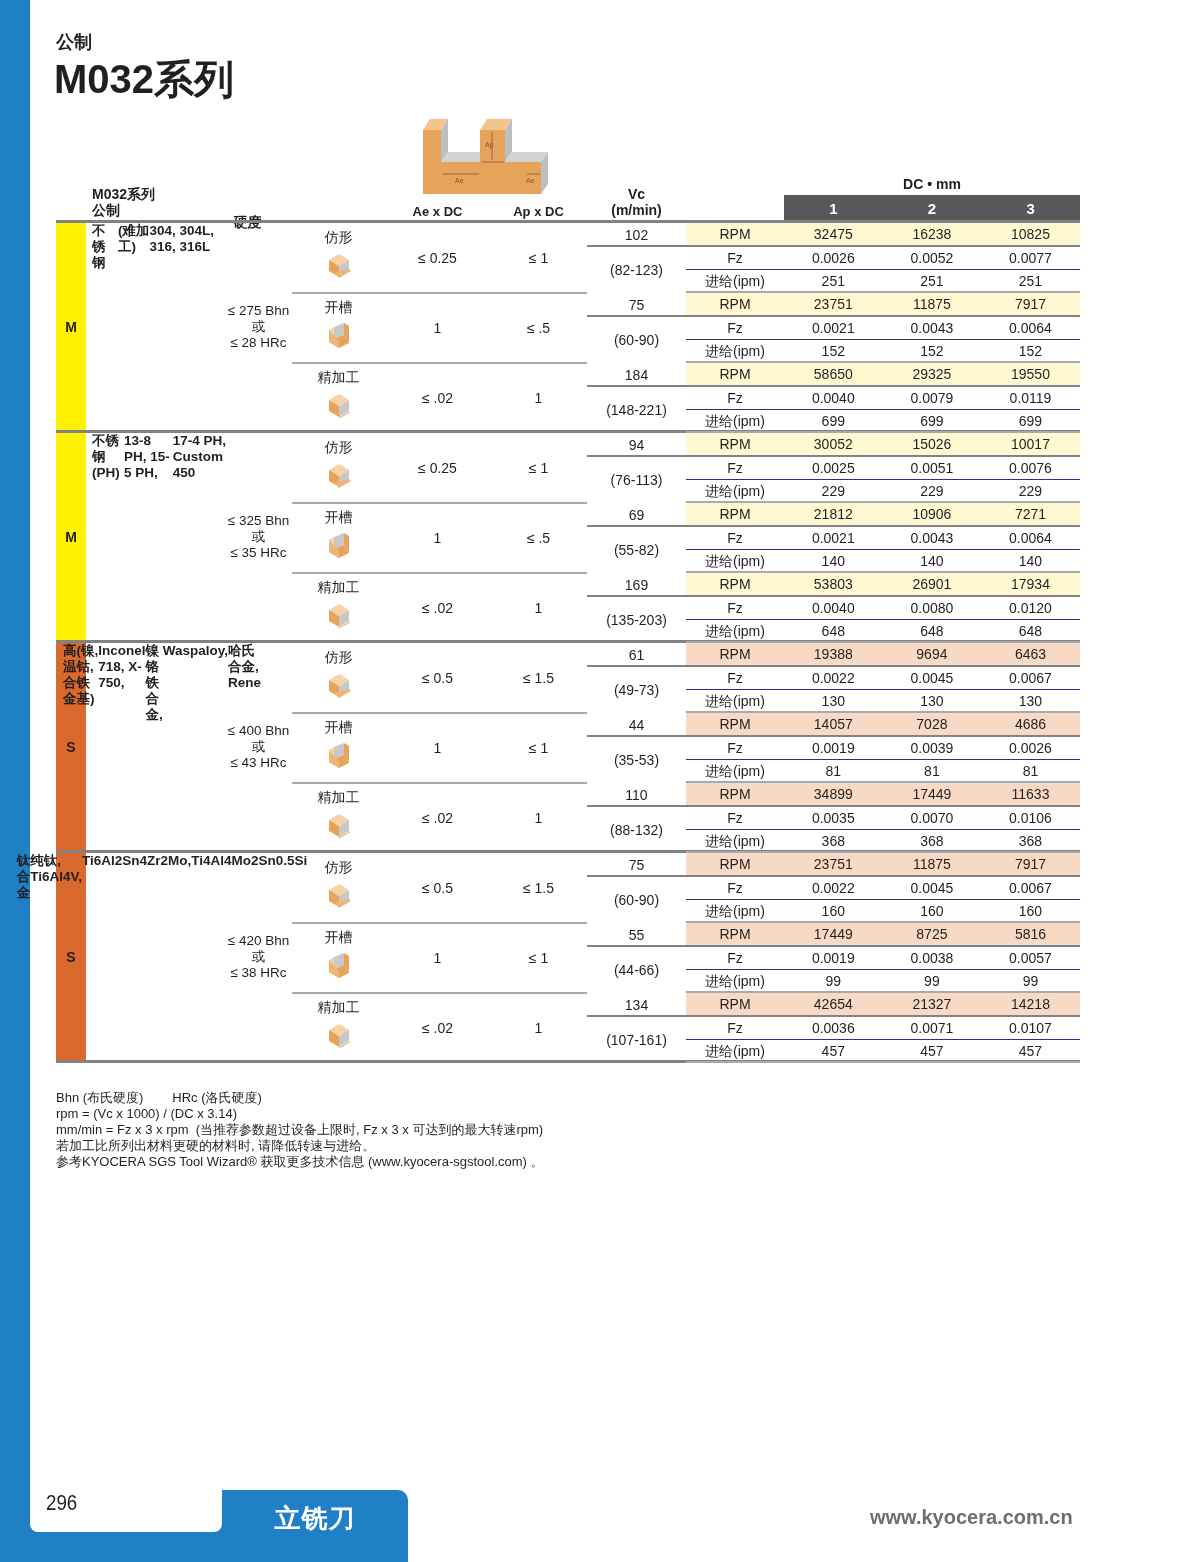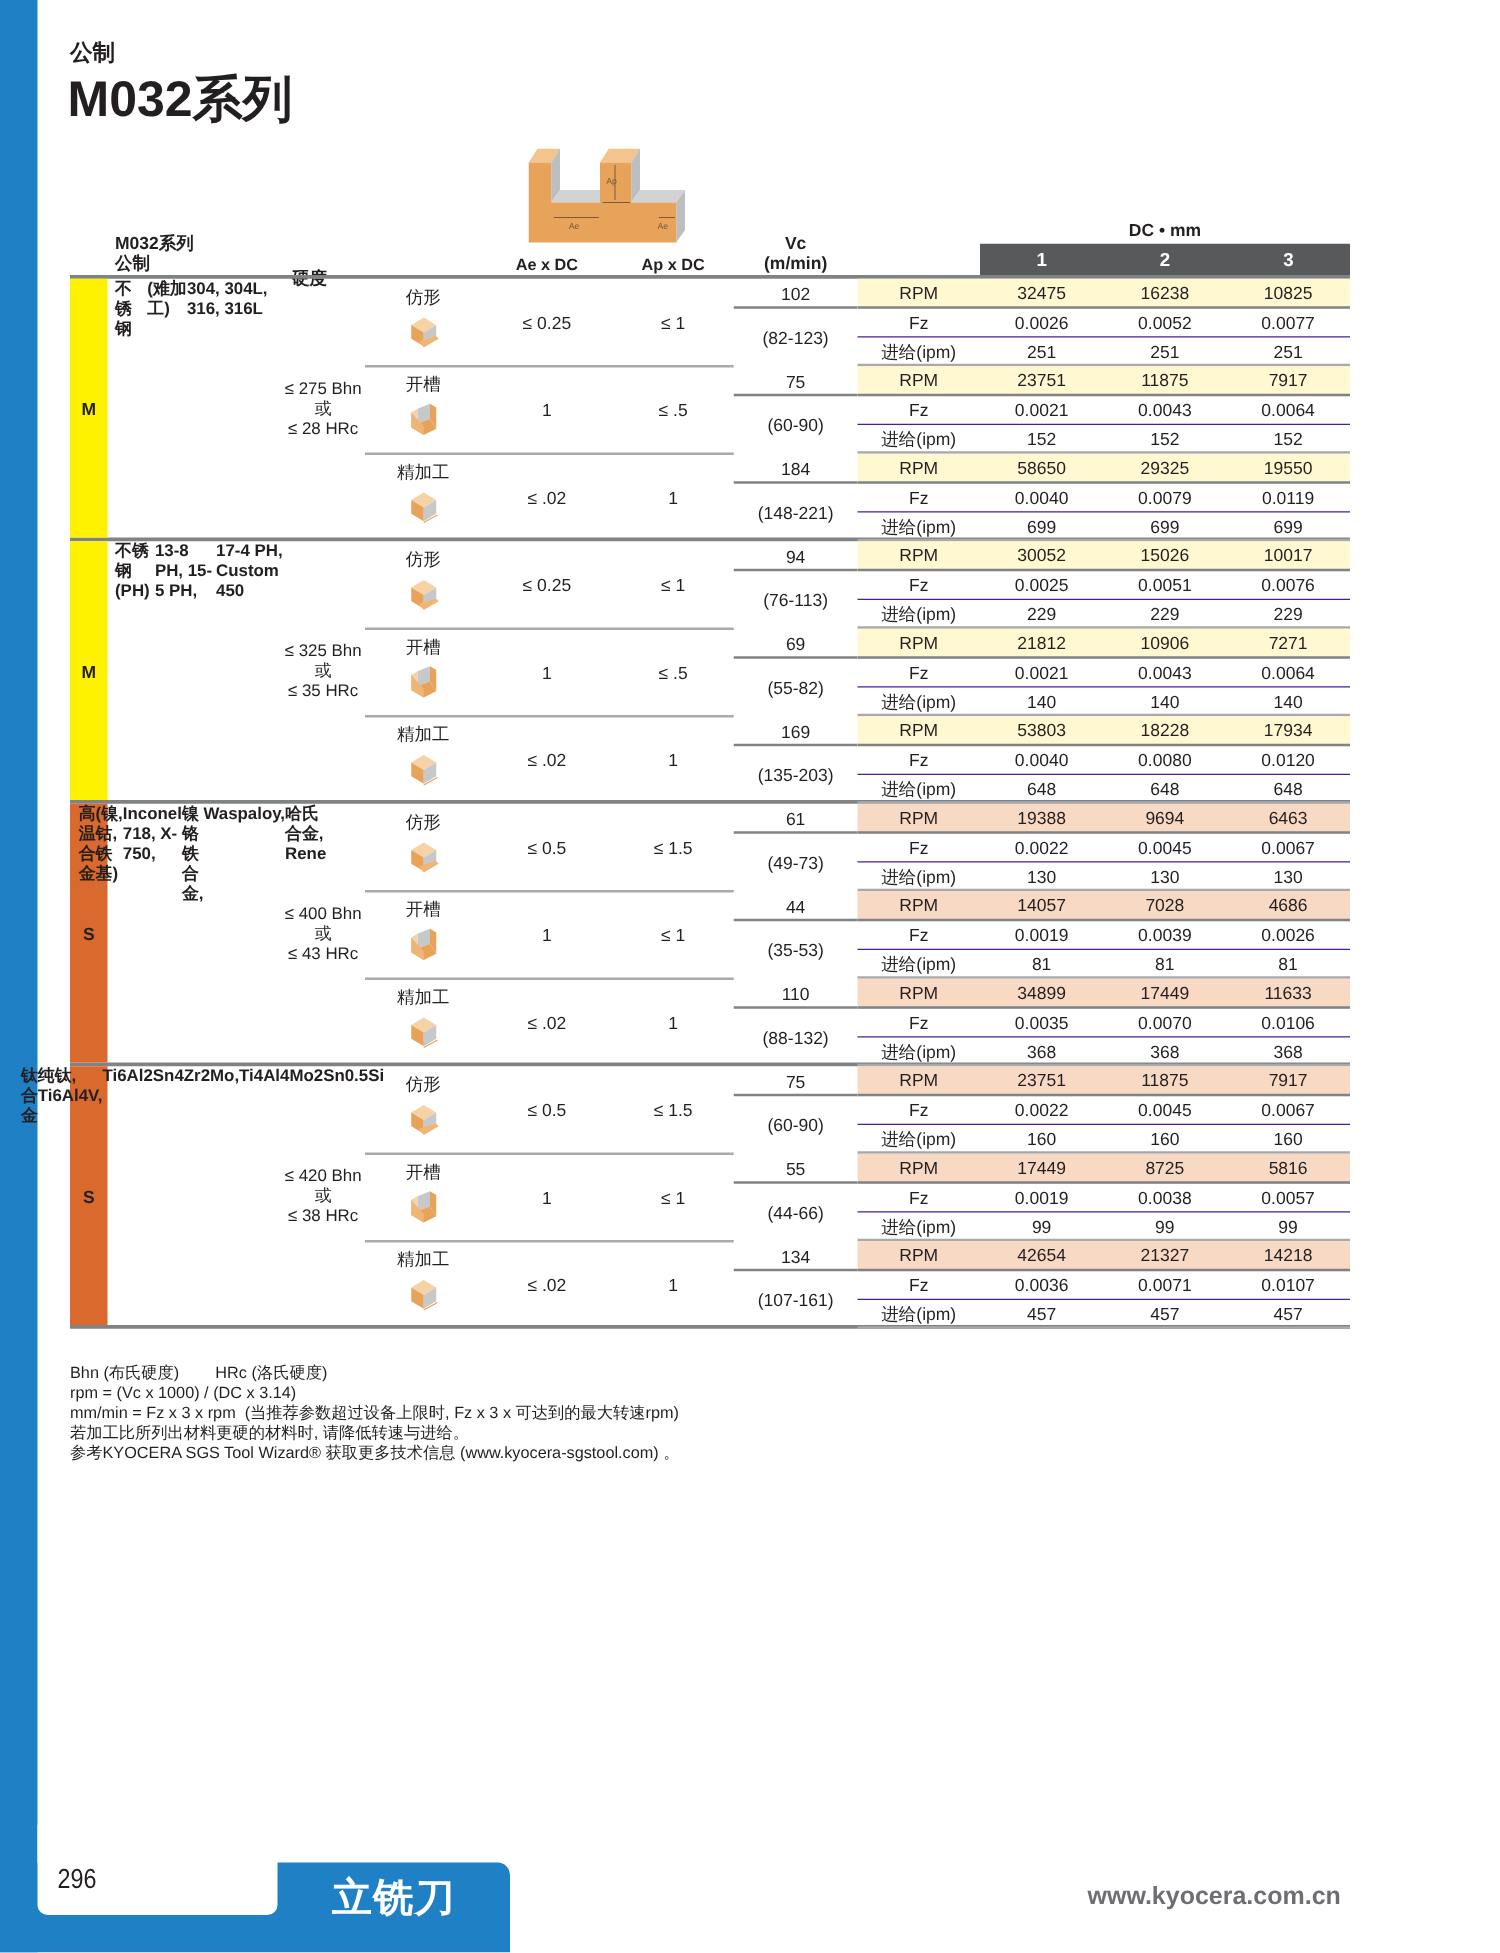--- a/index.html
+++ b/index.html
@@ -3,21 +3,21 @@
 <meta charset="utf-8">
 <style>
   * { box-sizing: border-box; margin: 0; padding: 0; }
   html, body { width: 1200px; height: 1562px; background: #ffffff; overflow: hidden; }
   body { position: relative; font-family: "Liberation Sans", sans-serif; color: #231f20; }
 
   .blue-side { position: absolute; left: 0; top: 0; width: 30px; height: 1562px; background: #1f80c6; }
   .footer-blue { position: absolute; left: 0; top: 1490px; width: 408px; height: 72px; background: #1f80c6; border-top-right-radius: 10px; }
   .footer-white { position: absolute; left: 30px; top: 1460px; width: 192px; height: 72px; background: #ffffff; border-bottom-left-radius: 8px; border-bottom-right-radius: 8px; }
   .page-number { position: absolute; left: 46px; top: 1490px; font-family: "Liberation Sans Narrow", "Liberation Sans", sans-serif; font-size: 22px; color: #231f20; transform: scaleX(0.85); transform-origin: left; }
-  .footer-tab { position: absolute; left: 222px; top: 1496px; width: 186px; height: 44px; color: #ffffff; font-size: 32px; font-weight: bold; text-align: center; line-height: 44px; letter-spacing: 1px; }
+  .footer-tab { position: absolute; left: 222px; top: 1496px; width: 186px; height: 44px; color: #ffffff; font-size: 26px; font-weight: bold; text-align: center; line-height: 44px; letter-spacing: 1px; }
   .footer-url { position: absolute; left: 870px; top: 1506px; font-size: 20px; font-weight: bold; color: #6d6e71; }
 
   .subtitle { position: absolute; left: 56px; top: 30px; font-size: 18px; font-weight: bold; }
   .title { position: absolute; left: 54px; top: 52px; font-size: 40px; font-weight: bold; letter-spacing: 0; }
 
   .diagram { position: absolute; left: 420px; top: 116px; width: 130px; height: 80px; }
 
   .hdr { position: absolute; font-size: 14px; font-weight: bold; color: #231f20; text-align: center; line-height: 16px; }
   .hdr-series { left: 92px; top: 186px; text-align: left; }
   .hdr-hard { left: 214px; top: 202px; width: 67px; margin-top: 12px; }
@@ -317,21 +317,21 @@
             <line x1="14" y1="27" x2="25" y2="21" stroke="#e8a35b" stroke-width="1"></line>
           </svg></div>
         <div class="ae">≤ .02</div>
         <div class="ap">1</div>
         <div class="vc">169</div>
         <div class="vc-range">(135-203)</div>
         <div class="rows">
           <div class="row rpm">
             <span class="lbl">RPM</span>
             <span class="v">53803</span>
-            <span class="v">18228</span>
+            <span class="v">26901</span>
             <span class="v">17934</span>
           </div>
           <div class="row fz">
             <span class="lbl">Fz</span>
             <span class="v">0.0040</span>
             <span class="v">0.0080</span>
             <span class="v">0.0120</span>
           </div>
           <div class="row ipm">
             <span class="lbl">进给(ipm)</span>

